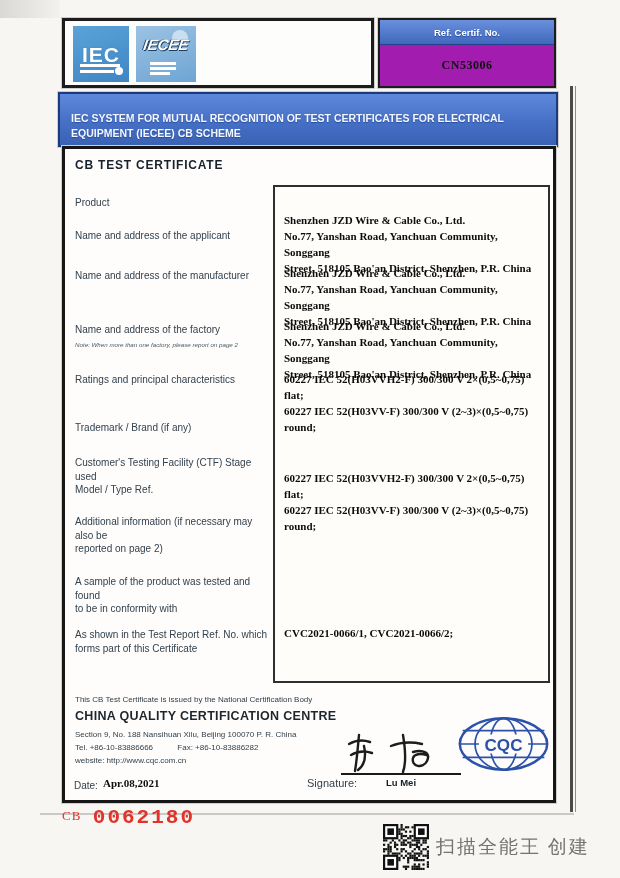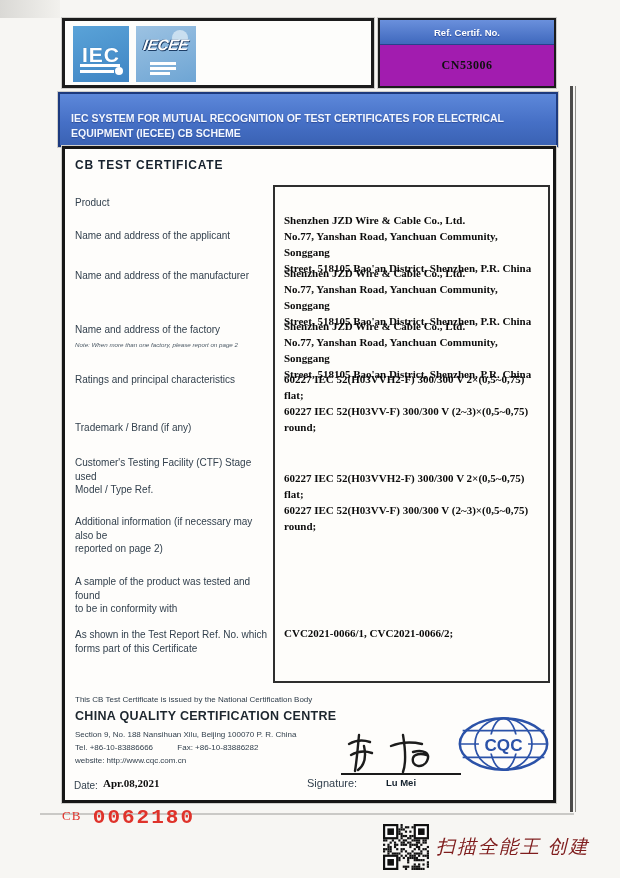--- a/index.html
+++ b/index.html
@@ -92,22 +92,22 @@
   .date-value{ position:absolute; left:38px; top:628px; font-family:"Liberation Serif",serif;
     font-weight:bold; font-size:11px; color:#0e0e0e; }
 
   
   .cb-number{ position:absolute; left:62px; top:806px; color:#df332b; }
   .cb-number .cb{ font-family:"Liberation Serif",serif; font-size:13px; letter-spacing:1px; vertical-align:3px; }
   .cb-number .num{ font-family:"Liberation Mono",monospace; font-weight:bold; font-size:21px;
     letter-spacing:2px; margin-left:7px; }
 
   .qr-wrap{ position:absolute; left:383px; top:824px; width:46px; height:46px; }
-  .scan-caption{ position:absolute; left:436px; top:834px; font-size:19px; color:#7f1d1d;
-    letter-spacing:2px; font-family:"Liberation Serif",serif;font-style:italic; }
+  .scan-caption{ position:absolute; left:436px; top:834px; font-size:19px; color:#737373;
+    letter-spacing:2px; font-family:"Liberation Serif",serif; }
 </style>
 </head>
 <body>
 
 <div class="page-edge-right"></div>
 <div class="page-edge-right2"></div>
 <div class="page-edge-bottom"></div>
 
 <div class="logo-box">
   <div class="iec-logo">

